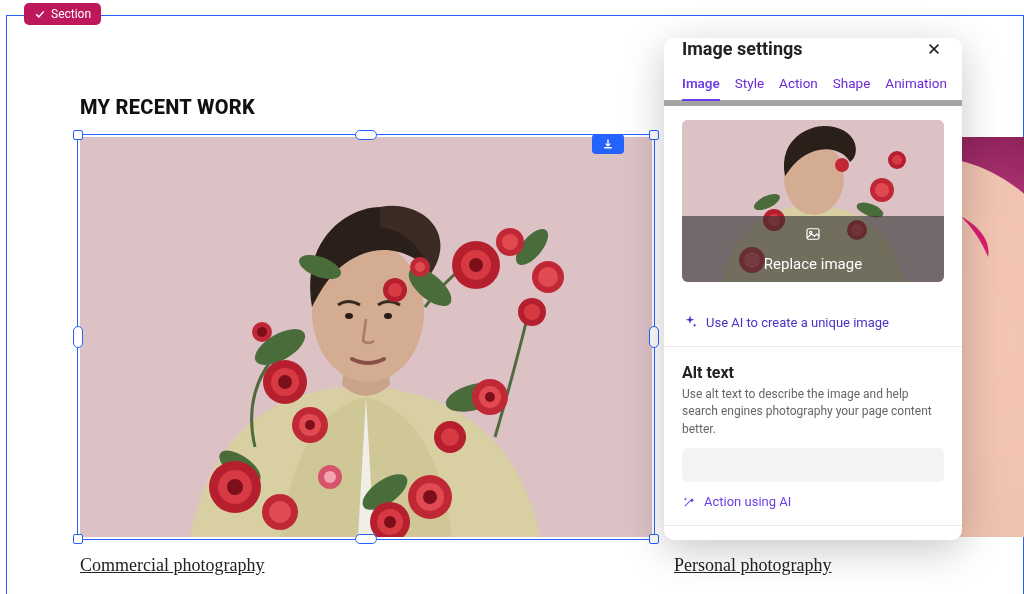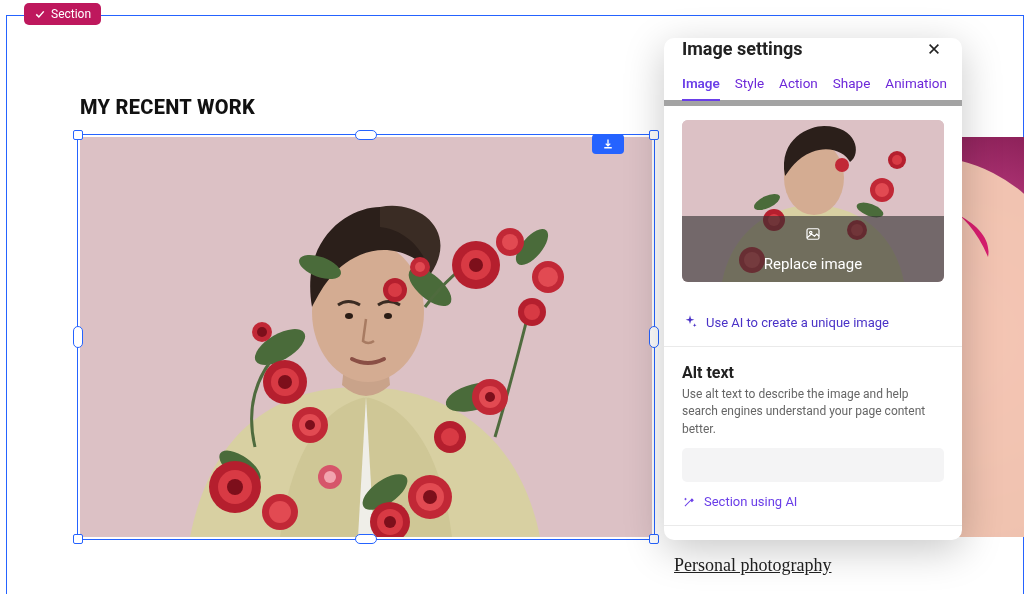--- a/index.html
+++ b/index.html
@@ -387,20 +387,21 @@
         <div class="handle mid bc"></div>
         <div class="handle mid-v ml"></div>
         <div class="handle mid-v mr"></div>
         <div class="dl-btn">
           <svg viewBox="0 0 16 16" fill="none" stroke="currentColor" stroke-width="1.8">
             <path d="M8 2 V10 M5 7.5 L8 10.5 L11 7.5 M3 13 H13"></path>
           </svg>
         </div>
       </div>
 
+      <div class="caption">Commercial photography</div>
     </div>
 
     <div class="card" style="width:360px;">
       <svg class="card-img" viewBox="0 0 572 400" preserveAspectRatio="xMidYMid slice" style="width:360px;height:400px">
         <defs>
           <radialGradient id="pg" cx="60%" cy="50%" r="70%">
             <stop offset="0%" stop-color="#ff5fb8"></stop>
             <stop offset="100%" stop-color="#6b0f3d"></stop>
           </radialGradient>
         </defs>
@@ -483,29 +484,29 @@
       <svg viewBox="0 0 24 24" fill="currentColor">
         <path d="M12 2 L13.5 7 L18.5 8.5 L13.5 10 L12 15 L10.5 10 L5.5 8.5 L10.5 7 Z"></path>
         <path d="M19 14 L19.8 16 L21.8 16.8 L19.8 17.6 L19 19.6 L18.2 17.6 L16.2 16.8 L18.2 16 Z"></path>
       </svg>
       <span>Use AI to create a unique image</span>
     </div>
 
     <div class="divider"></div>
 
     <div class="alt-label">Alt text</div>
-    <div class="alt-desc">Use alt text to describe the image and help search engines understand your page content better.</div>
+    <div class="alt-desc">Use alt text to describe the image and help search engines photography your page content better.</div>
     <input class="alt-input" type="text" value="" style="">
 
     <div class="suggest-link">
       <svg viewBox="0 0 24 24" fill="none" stroke="currentColor" stroke-width="1.8">
         <path d="M5 19 L15 9"></path>
         <path d="M15 9 L17 7 L19 9 L17 11 Z" fill="currentColor"></path>
         <path d="M6 5 L6 9 M4 7 L8 7" stroke-width="1.4"></path>
       </svg>
-      <span>Section using AI</span>
+      <span>Action using AI</span>
     </div>
 
     <div class="divider"></div>
 
 
   </div>
 </div>
 
 </body></html>

